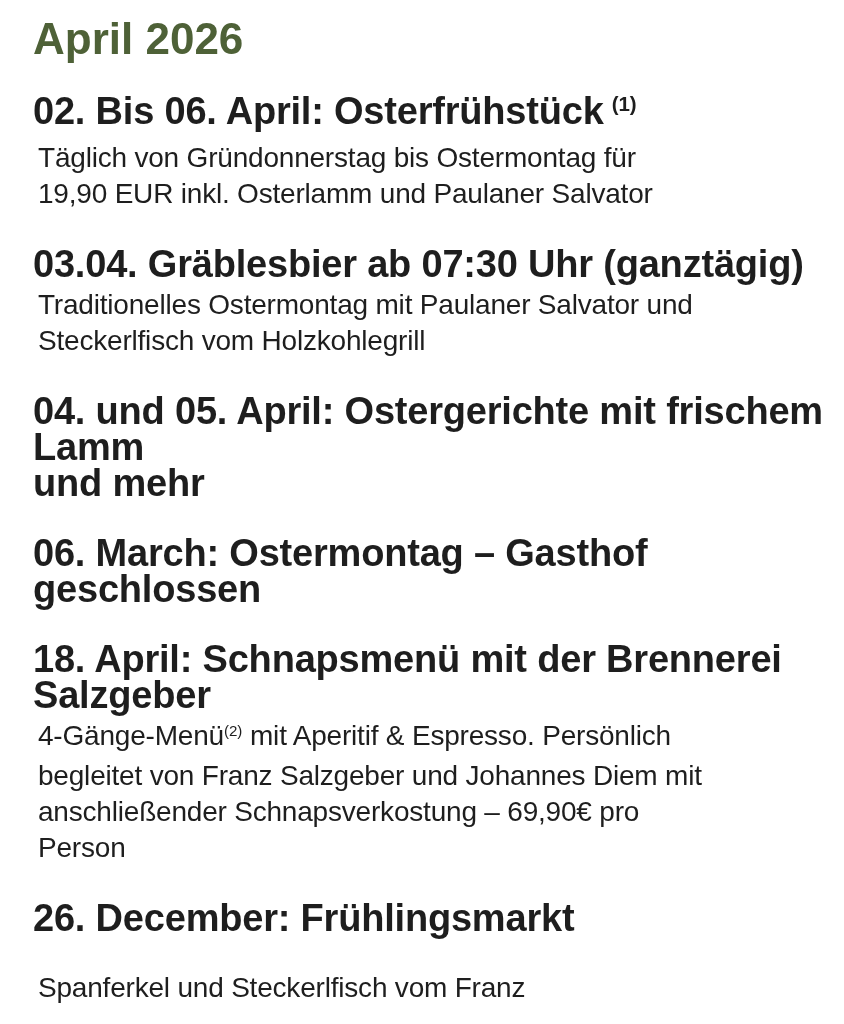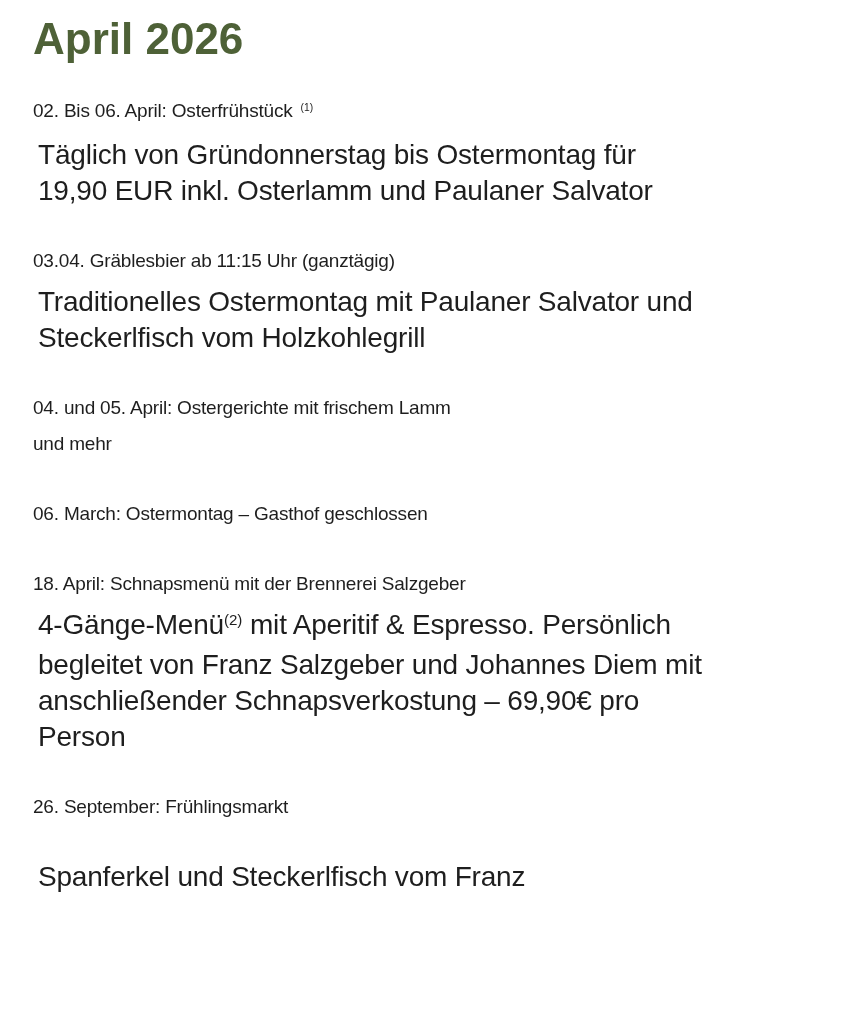--- a/index.html
+++ b/index.html
@@ -17,23 +17,23 @@
     font-size: 44px;
     line-height: 57px;
     font-weight: 800;
     color: #4e6137;
     letter-spacing: 0px;
   }
   .event { margin: 0 0 34px 0; max-width: 790px; }
   .event:last-child { margin-bottom: 0; }
   .event-heading {
     margin: 0;
-    font-size: 19px;
+    font-size: 38px;
     line-height: 36px;
-    font-weight: 400;
+    font-weight: 700;
     color: #1e1e1e;
     white-space: pre-line;
     letter-spacing: -0.2px;
   }
   .event-desc {
     margin: 5px;
     font-size: 28px;
     line-height: 36px;
     font-weight: 400;
     color: #1e1e1e;
@@ -55,21 +55,21 @@
 
   <h1 class="page-title">April 2026</h1>
 
   <section class="event">
     <h2 class="event-heading"><span>02. Bis 06. April: Osterfrühstück</span><span class="sup sup-gap">(1)</span></h2>
     <p class="event-desc">Täglich von Gründonnerstag bis Ostermontag für
 19,90 EUR inkl. Osterlamm und Paulaner Salvator</p>
   </section>
 
   <section class="event">
-    <h2 class="event-heading">03.04. Gräblesbier ab 11:15 Uhr (ganztägig)</h2>
+    <h2 class="event-heading">03.04. Gräblesbier ab 07:30 Uhr (ganztägig)</h2>
     <p class="event-desc">Traditionelles Ostermontag mit Paulaner Salvator und
 Steckerlfisch vom Holzkohlegrill</p>
   </section>
 
   <section class="event">
     <h2 class="event-heading">04. und 05. April: Ostergerichte mit frischem Lamm
 und mehr</h2>
   </section>
 
   <section class="event">
@@ -78,20 +78,20 @@
 
   <section class="event">
     <h2 class="event-heading">18. April: Schnapsmenü mit der Brennerei Salzgeber</h2>
     <p class="event-desc"><span>4-Gänge-Menü</span><span class="sup">(2)</span><span> mit Aperitif &amp; Espresso. Persönlich
 begleitet von Franz Salzgeber und Johannes Diem mit
 anschließender Schnapsverkostung – 69,90€ pro
 Person</span></p>
   </section>
 
   <section class="event">
-    <h2 class="event-heading">26. September: Frühlingsmarkt</h2>
+    <h2 class="event-heading">26. December: Frühlingsmarkt</h2>
   </section>
 
   <section class="event">
     <p class="event-desc">Spanferkel und Steckerlfisch vom Franz</p>
   </section>
 
 </main>
 
 </body></html>

